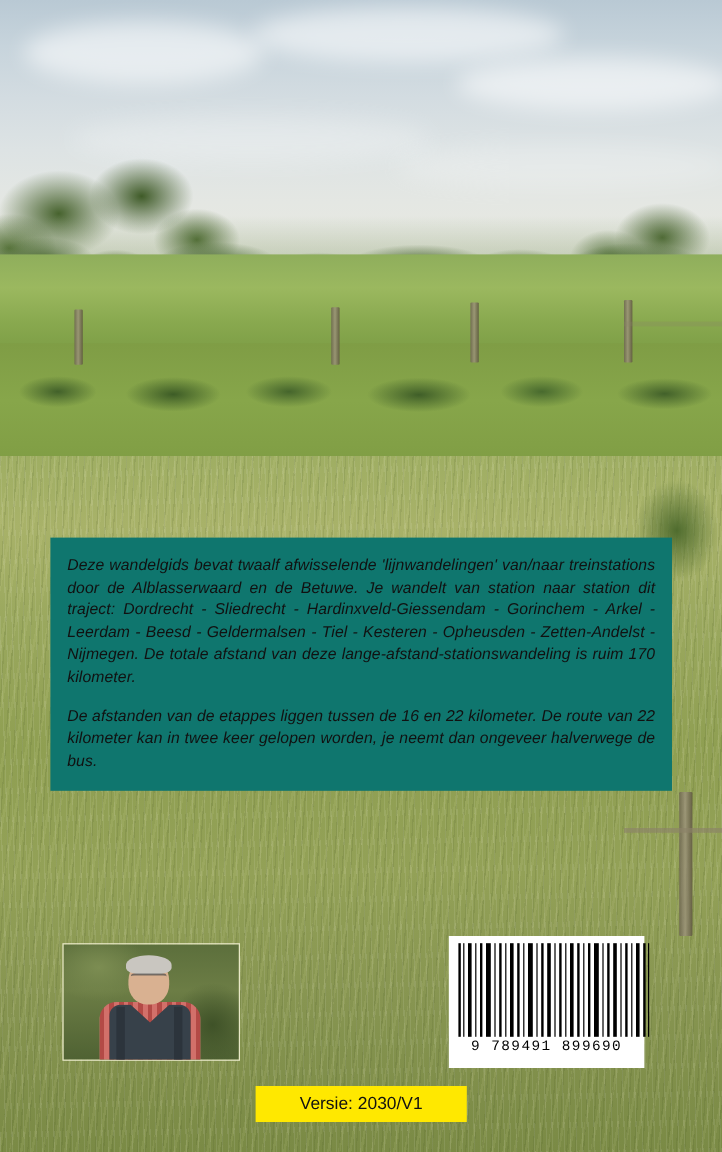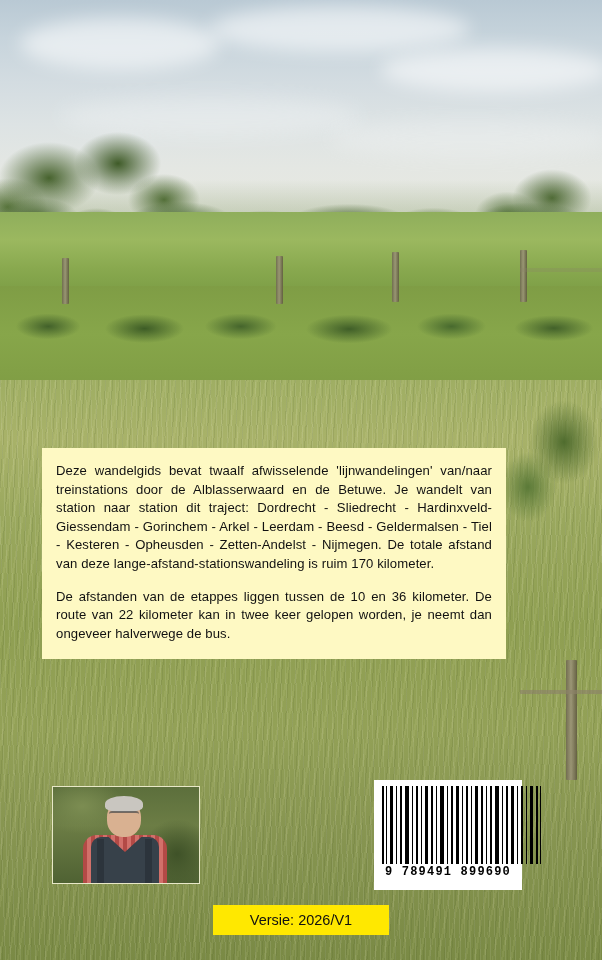--- a/index.html
+++ b/index.html
@@ -158,24 +158,25 @@
     position: absolute;
     height: 4px;
     background: rgba(140,130,105,0.65);
   }
 
   
   .text-block {
     position: absolute;
     left: 42px;
     top: 448px;
-    width: 464px;
-    background: #fef9c3;
+    width: 518px;
+    background: #0f766e;
     padding: 14px 14px 16px 14px;
     box-sizing: border-box;
+    font-style: italic;
   }
   .text-block p {
     margin: 0 0 14px 0;
     font-size: 13.1px;
     line-height: 18.6px;
     color: #111111;
     text-align: justify;
     letter-spacing: 0.1px;
   }
   .text-block p:last-child {
@@ -254,26 +255,25 @@
     width: 7px;
     height: 48px;
     background: #2c343c;
   }
 
   
   .barcode-box {
     position: absolute;
     left: 374px;
     top: 780px;
-    width: 148px;
+    width: 163px;
     height: 110px;
     background: #ffffff;
     padding: 6px 8px 0 8px;
     box-sizing: border-box;
-    font-weight: bold;
   }
   .bars {
     position: relative;
     height: 78px;
     width: 100%;
   }
   .bars i {
     position: absolute;
     top: 0;
     bottom: 0;
@@ -334,21 +334,21 @@
     <div class="fence-post" style="left:276px; top:256px; height:48px;"></div>
     <div class="fence-post" style="left:392px; top:252px; height:50px;"></div>
     <div class="fence-post" style="left:520px; top:250px; height:52px;"></div>
     <div class="fence-post" style="left:566px; top:660px; width:11px; height:120px;"></div>
     <div class="fence-rail" style="left:520px; top:690px; width:82px;"></div>
     <div class="fence-rail" style="left:520px; top:268px; width:82px; opacity:.4;"></div>
   </div>
 
   <div class="text-block">
     <p>Deze wandelgids bevat twaalf afwisselende 'lijnwandelingen' van/naar treinstations door de Alblasserwaard en de Betuwe. Je wandelt van station naar station dit traject: Dordrecht - Sliedrecht - Hardinxveld-Giessendam - Gorinchem - Arkel - Leerdam - Beesd - Geldermalsen - Tiel - Kesteren - Opheusden - Zetten-Andelst - Nijmegen. De totale afstand van deze lange-afstand-stationswandeling is ruim 170 kilometer.</p>
-    <p>De afstanden van de etappes liggen tussen de 10 en 36 kilometer. De route van 22 kilometer kan in twee keer gelopen worden, je neemt dan ongeveer halverwege de bus.</p>
+    <p>De afstanden van de etappes liggen tussen de 16 en 22 kilometer. De route van 22 kilometer kan in twee keer gelopen worden, je neemt dan ongeveer halverwege de bus.</p>
   </div>
 
   <div class="author-photo">
     <div class="ap-bg"></div>
     <div class="ap-body"></div>
     <div class="ap-vest"></div>
     <div class="ap-strap" style="left:44px;"></div>
     <div class="ap-strap" style="left:92px;"></div>
     <div class="ap-head"></div>
     <div class="ap-hair"></div>
@@ -387,15 +387,15 @@
       <i style="left:135px; width:1px;"></i>
       <i style="left:139px; width:2px;"></i>
       <i style="left:144px; width:1px;"></i>
       <i style="left:148px; width:3px;"></i>
       <i style="left:154px; width:2px;"></i>
       <i style="left:158px; width:1px;"></i>
     </div>
     <div class="barcode-num">9 789491 899690</div>
   </div>
 
-  <div class="version">Versie: 2026/V1</div>
+  <div class="version">Versie: 2030/V1</div>
 
 </div>
 
 </body></html>

